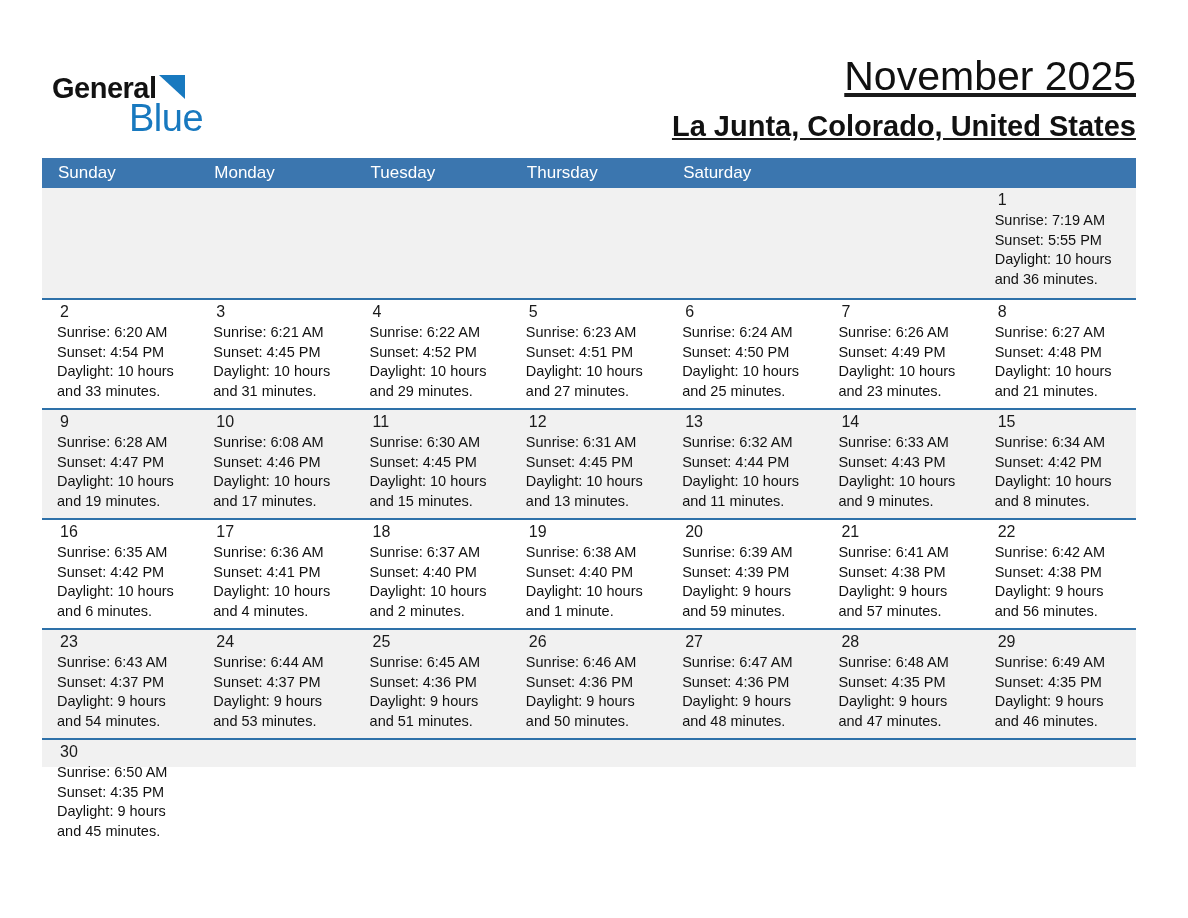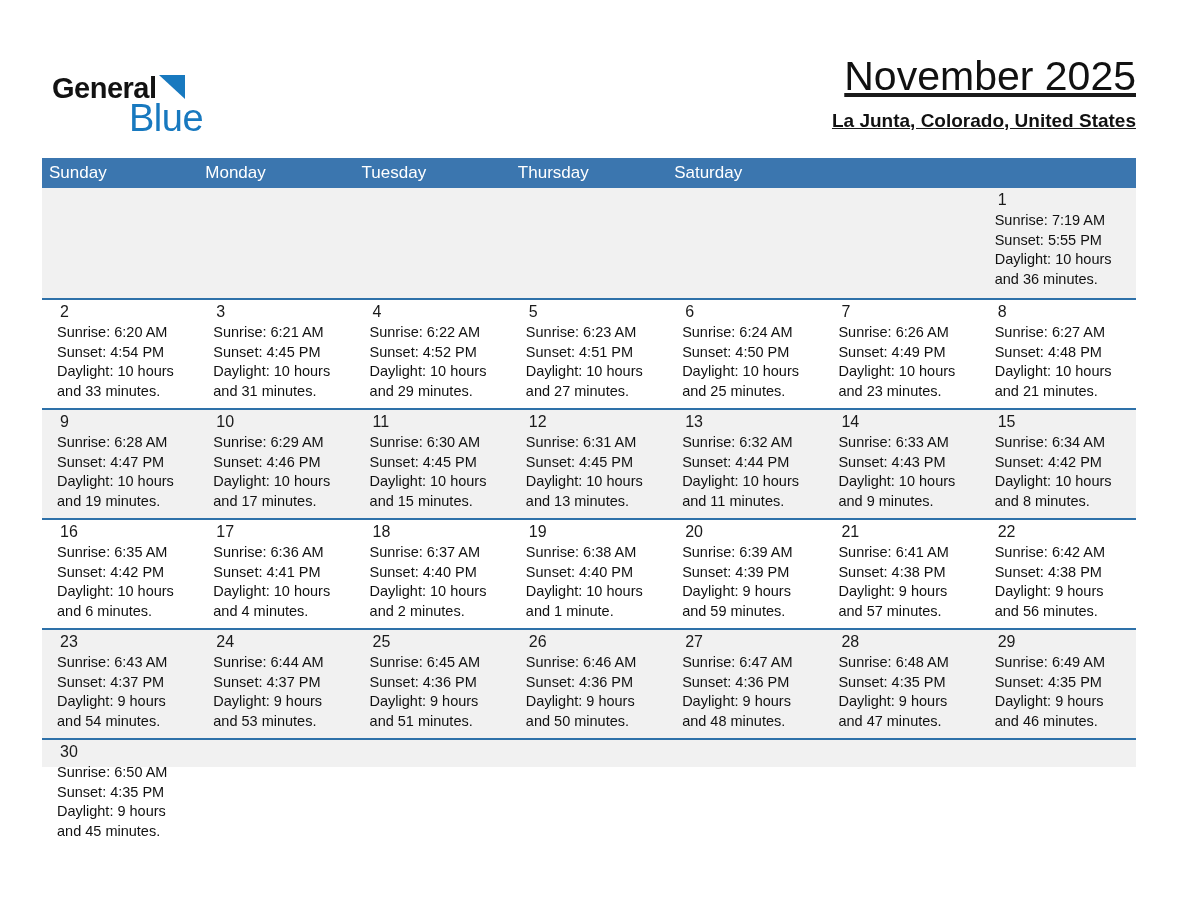--- a/index.html
+++ b/index.html
@@ -57,38 +57,38 @@
     text-align: right;
     text-decoration: underline;
   }
   .month-title {
     font-size: 41px;
     font-weight: 400;
     color: #111111;
     line-height: 1.05;
   }
   .location {
-    font-size: 19px;
+    font-size: 29px;
     font-weight: bold;
     color: #111111;
     margin-top: 12px;
   }
   .calendar {
     margin-left: 42px;
     width: 1094px;
   }
   .weekday-row {
     display: flex;
     background: var(--header_bg, #3B76AF);
     height: 30px;
   }
   .weekday-cell {
     width: 14.2857%;
     box-sizing: border-box;
-    padding-left: 7px;
+    padding-left: 16px;
     color: #ffffff;
     font-size: 17px;
     line-height: 30px;
     font-weight: 400;
   }
   .week-row {
     display: flex;
     height: 110px;
     box-sizing: border-box;
     border-top: 2px solid var(--divider, #2E71A9);
@@ -229,21 +229,21 @@
         <div class="week-row shaded">
           <div class="day-cell">
             <div class="day-num">9</div>
             <div class="day-line">Sunrise: 6:28 AM</div>
             <div class="day-line">Sunset: 4:47 PM</div>
             <div class="day-line">Daylight: 10 hours</div>
             <div class="day-line">and 19 minutes.</div>
           </div>
           <div class="day-cell">
             <div class="day-num">10</div>
-            <div class="day-line">Sunrise: 6:29 AM</div>
+            <div class="day-line">Sunrise: 6:08 AM</div>
             <div class="day-line">Sunset: 4:46 PM</div>
             <div class="day-line">Daylight: 10 hours</div>
             <div class="day-line">and 17 minutes.</div>
           </div>
           <div class="day-cell">
             <div class="day-num">11</div>
             <div class="day-line">Sunrise: 6:30 AM</div>
             <div class="day-line">Sunset: 4:45 PM</div>
             <div class="day-line">Daylight: 10 hours</div>
             <div class="day-line">and 15 minutes.</div>

